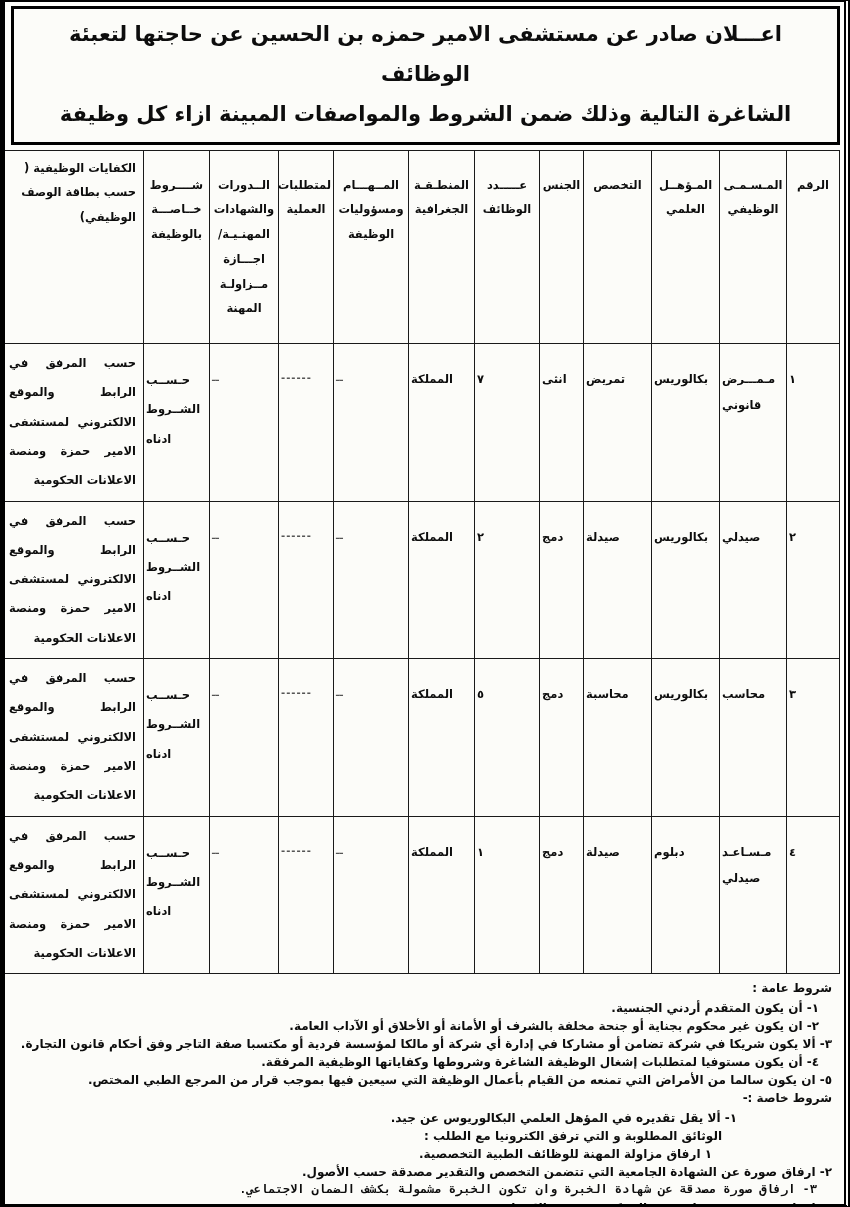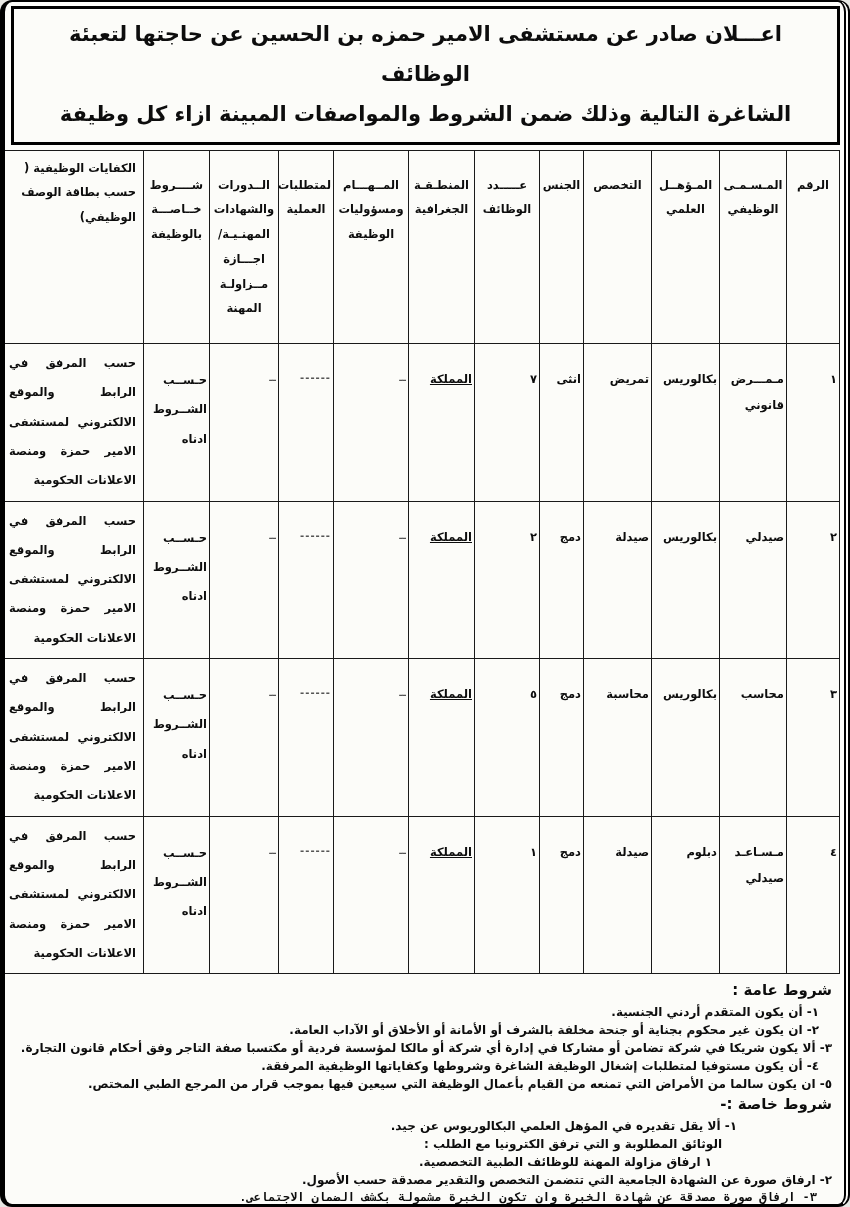--- a/index.html
+++ b/index.html
@@ -10,21 +10,20 @@
     background:#fcfcf9;
     color:#0d0d0d;
     direction:rtl;
     font-family:"DejaVu Sans",sans-serif;
     border-top:2px solid #000;
     border-bottom:3px solid #000;
     border-left:5px solid #000;
     border-right:6px double #000;
     padding:3px 3px 0 5px;
     overflow:hidden;
-    border-radius:12px;
   }
   
   .title-box{
     border:3px solid #000;
     margin:1px 1px 5px 1px;
     padding:6px 8px 7px 8px;
     text-align:center;
     font-weight:bold;
     font-size:21px;
     line-height:1.9;
@@ -50,37 +49,37 @@
     font-weight:bold;
   }
   table.jobs thead tr{height:168px;}
   table.jobs tbody tr:nth-child(1){height:124px;}
   table.jobs tbody tr:nth-child(2){height:129px;}
   table.jobs tbody tr:nth-child(3){height:134px;}
   table.jobs tbody tr:nth-child(4){height:138px;}
   table.jobs td{
     font-size:11.5px;
     line-height:2.3;
-    text-align:right;
+    text-align:left;
   }
   table.jobs th.col-competencies{text-align:right;padding:5px 7px;}
   table.jobs td.col-competencies{
     text-align:justify;
     text-align-last:right;
     padding:5px 7px;
     line-height:2.55;
   }
   table.jobs td.col-special{line-height:2.55;}
   table.jobs td.col-tasks,
   table.jobs td.col-experience,
   table.jobs td.col-courses{color:#555;font-size:10px;letter-spacing:1px;}
-  table.jobs td.col-region{text-decoration:underline;}
+  table.jobs td.col-region{}
   
   .conds{padding:5px 9px 0 6px;font-weight:bold;font-size:12px;}
-  .sec-heading{font-size:15px;margin:1px 0 2px 0;line-height:1.4;}
+  .sec-heading{font-size:12px;margin:1px 0 2px 0;line-height:1.4;}
   p.cond{margin:0;line-height:1.5;padding-right:13px;}
   p.cond.flush{padding-right:0;}
   p.cond.ind-a{padding-right:95px;}
   p.cond.ind-b{padding-right:110px;}
   p.cond.ind-c{padding-right:120px;}
   p.cond.ind-d{padding-right:15px;font-family:Liberation Mono, monospace;}
 </style>
 </head>
 <body>
 

